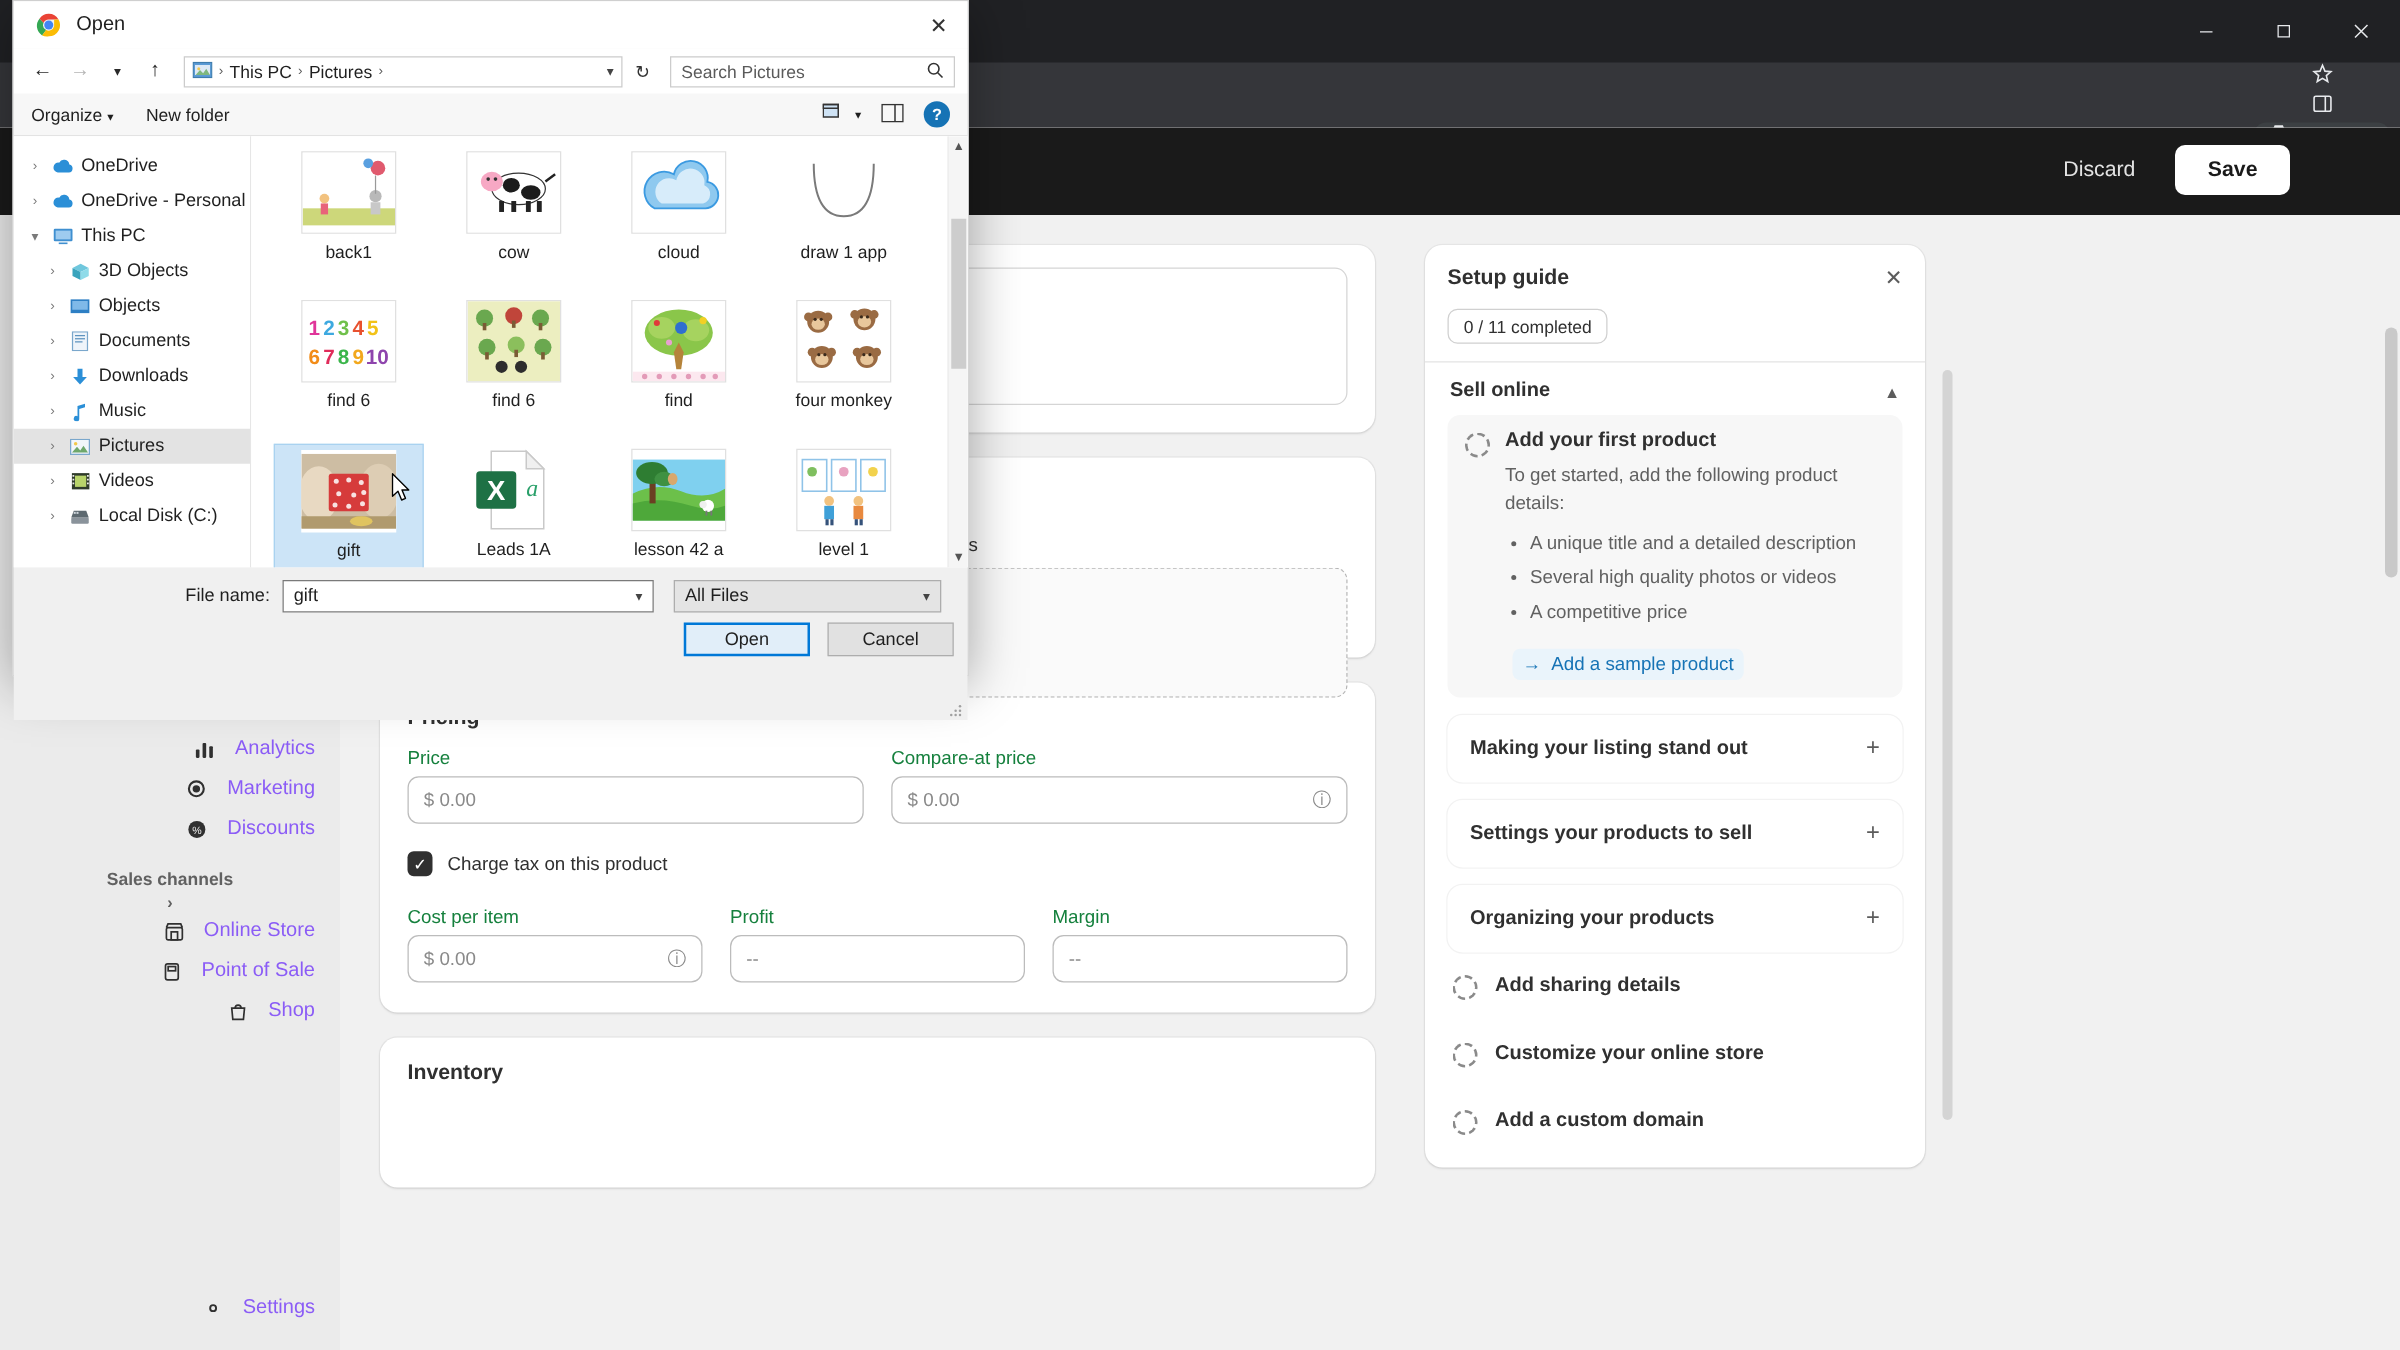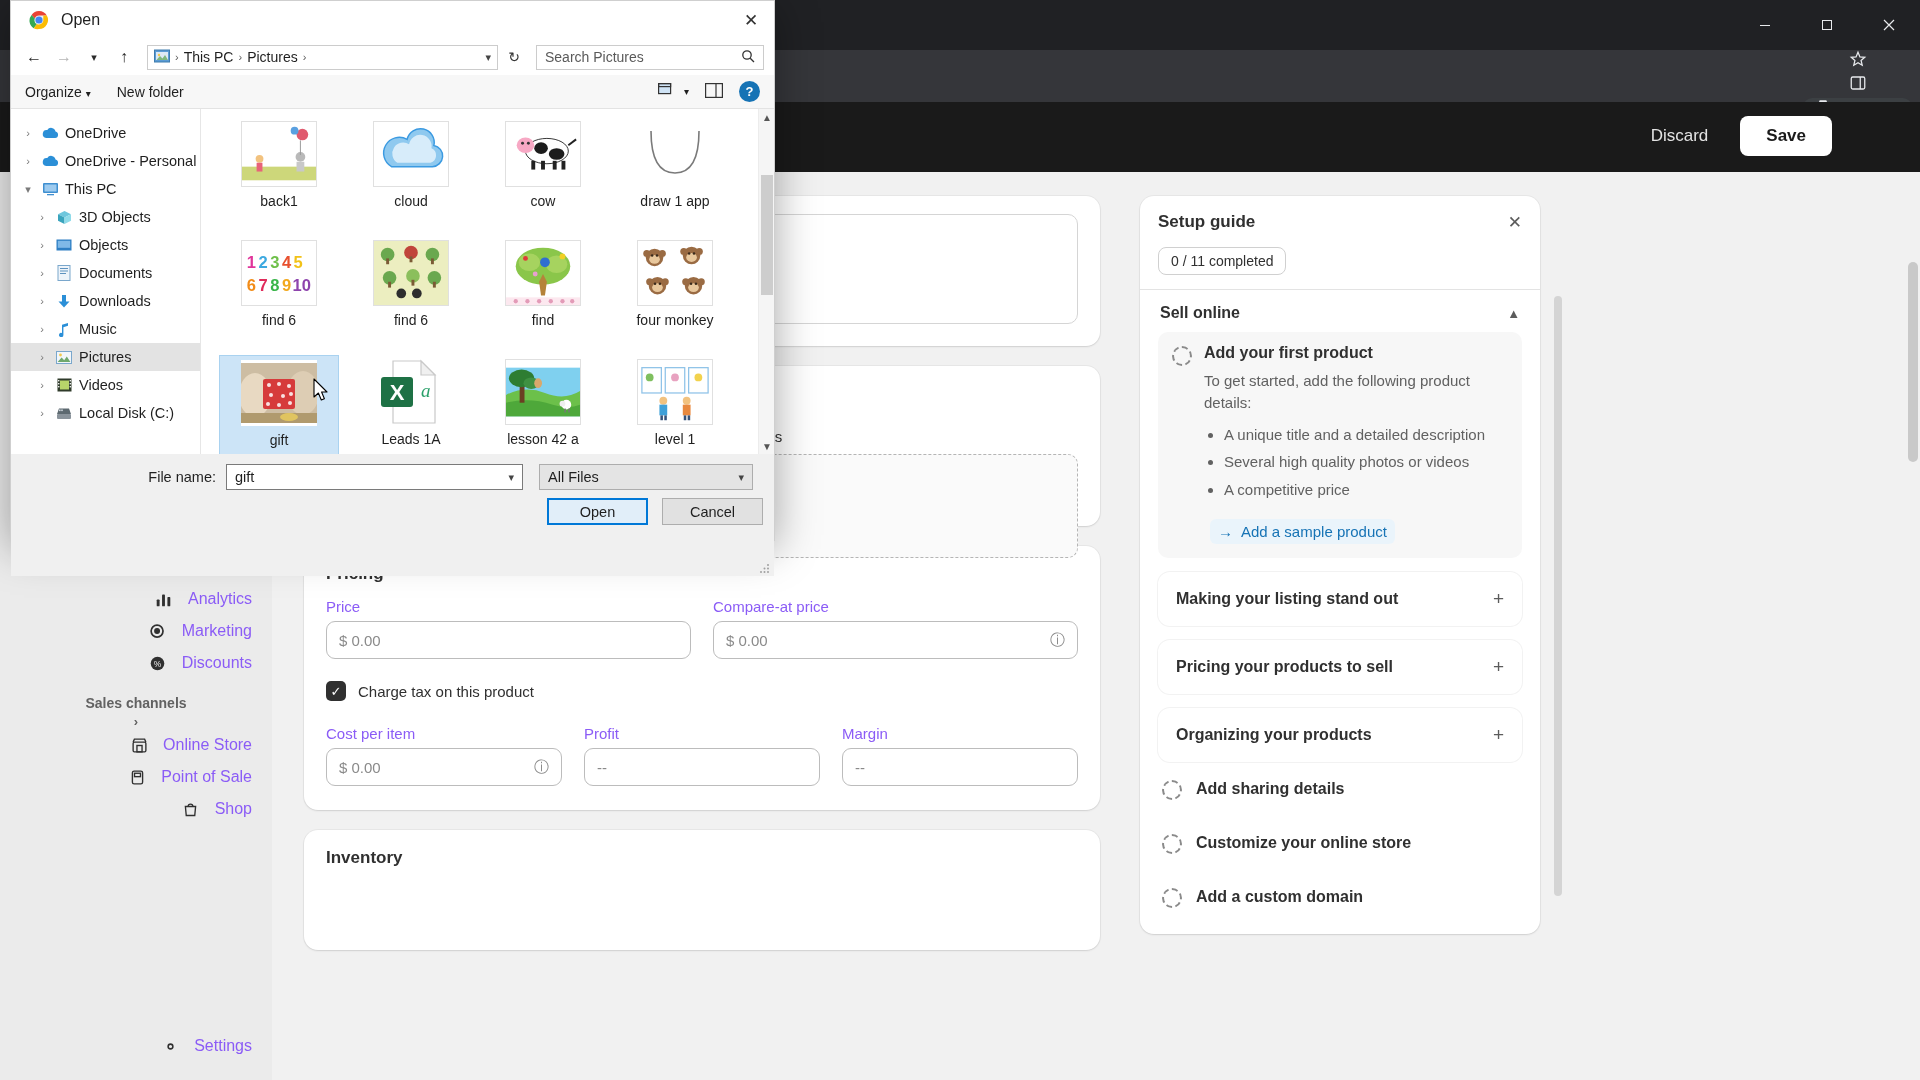--- a/index.html
+++ b/index.html
@@ -110,21 +110,21 @@
   }
   .main-scroll { padding: 24px 0 0 32px; display: flex; gap: 40px; }
   .content-col { width: 796px; }
   .card {
     background: #ffffff; border-radius: 14px;
     box-shadow: 0 1px 2px rgba(0,0,0,.10), 0 0 0 1px rgba(0,0,0,.04);
     padding: 18px 22px 24px;
     margin-bottom: 20px;
   }
   .card-title { font-size: 17px; font-weight: 650; color: #303030; margin-bottom: 14px; }
-  .field-label { font-size: 15px; color: #8b5cf6; margin-bottom: 6px; }
+  .field-label { font-size: 15px; color: #15803d; margin-bottom: 6px; }
   .field-row { display: flex; gap: 22px; }
   .field { flex: 1; }
   .input {
     height: 38px; border: 1px solid #bcbcbc; border-radius: 9px;
     background: #fff; display: flex; align-items: center;
     padding: 0 12px; font-size: 15px; color: #8a8a8a; gap: 6px;
     position: relative;
   }
   .input .help {
     position: absolute; right: 12px; color: #8a8a8a; font-size: 15px;
@@ -572,21 +572,21 @@
                   </div>
                 </div>
               </div>
             </div>
 
             <div class="accordion">
               <span>Making your listing stand out</span>
               <span style="font-weight:400;font-size:19px;color:#5c5c5c;">+</span>
             </div>
             <div class="accordion">
-              <span>Pricing your products to sell</span>
+              <span>Settings your products to sell</span>
               <span style="font-weight:400;font-size:19px;color:#5c5c5c;">+</span>
             </div>
             <div class="accordion">
               <span>Organizing your products</span>
               <span style="font-weight:400;font-size:19px;color:#5c5c5c;">+</span>
             </div>
 
             <div class="task-collapsed">
               <span class="dash-circle"></span>
               <span>Add sharing details</span>
@@ -818,51 +818,51 @@
                 <circle cx="18" cy="38" r="4" fill="#f2c27f"></circle>
                 <rect x="15" y="42" width="6" height="9" fill="#e8637a"></rect>
                 <circle cx="60" cy="36" r="5" fill="#b9b9b9"></circle>
                 <rect x="56" y="41" width="8" height="10" fill="#c8c8c8"></rect>
                 <circle cx="62" cy="13" r="6" fill="#e05a6e"></circle>
                 <circle cx="54" cy="9" r="4" fill="#5aa0e0"></circle>
                 <line x1="60" y1="19" x2="60" y2="34" stroke="#999" stroke-width="1"></line>
               </svg>
             </div>
             <div class="file-label">back1</div>
-          </div>
-
-          <div class="file-cell">
-            <div class="thumb">
-              <svg width="76" height="66" viewBox="0 0 76 66">
-                <rect width="76" height="66" fill="#ffffff"></rect>
-                <path d="M18 46 h42 a11 11 0 0 0 1.5-21.8 A14 14 0 0 0 34 18 A12 12 0 0 0 18 46z" fill="#8fc9ef" stroke="#3b9ae1" stroke-width="1.5"></path>
-                <path d="M24 42 h34 a8 8 0 0 0 1-15 A10 10 0 0 0 36 23 A8.5 8.5 0 0 0 24 42z" fill="#d7ecfa"></path>
-              </svg>
-            </div>
-            <div class="file-label">cloud</div>
           </div>
 
           <div class="file-cell">
             <div class="thumb">
               <svg width="76" height="66" viewBox="0 0 76 66">
                 <rect width="76" height="66" fill="#ffffff"></rect>
                 <ellipse cx="42" cy="30" rx="22" ry="13" fill="#ffffff" stroke="#333" stroke-width="1"></ellipse>
                 <ellipse cx="36" cy="27" rx="7" ry="6" fill="#1c1c1c"></ellipse>
                 <ellipse cx="52" cy="33" rx="8" ry="6" fill="#1c1c1c"></ellipse>
                 <ellipse cx="20" cy="24" rx="9" ry="8" fill="#f7a8c4"></ellipse>
                 <circle cx="17" cy="22" r="1.5" fill="#333"></circle>
                   <circle cx="23" cy="22" r="1.5" fill="#333"></circle>
                 <rect x="26" y="40" width="4" height="9" fill="#222"></rect>
                   <rect x="36" y="40" width="4" height="9" fill="#222"></rect>
                 <rect x="48" y="40" width="4" height="9" fill="#222"></rect>
                   <rect x="57" y="40" width="4" height="9" fill="#222"></rect>
                 <path d="M64 24 l8 -6" stroke="#222" stroke-width="2" fill="none"></path>
               </svg>
             </div>
             <div class="file-label">cow</div>
+          </div>
+
+          <div class="file-cell">
+            <div class="thumb">
+              <svg width="76" height="66" viewBox="0 0 76 66">
+                <rect width="76" height="66" fill="#ffffff"></rect>
+                <path d="M18 46 h42 a11 11 0 0 0 1.5-21.8 A14 14 0 0 0 34 18 A12 12 0 0 0 18 46z" fill="#8fc9ef" stroke="#3b9ae1" stroke-width="1.5"></path>
+                <path d="M24 42 h34 a8 8 0 0 0 1-15 A10 10 0 0 0 36 23 A8.5 8.5 0 0 0 24 42z" fill="#d7ecfa"></path>
+              </svg>
+            </div>
+            <div class="file-label">cloud</div>
           </div>
 
           <div class="file-cell">
             <div class="thumb noborder">
               <svg width="76" height="66" viewBox="0 0 76 66">
                 <rect width="76" height="66" fill="#ffffff"></rect>
                 <path d="M14 10 Q14 52 38 52 Q62 52 62 10" fill="none" stroke="#7a7a7a" stroke-width="1.6"></path>
               </svg>
             </div>
             <div class="file-label">draw 1 app</div>

